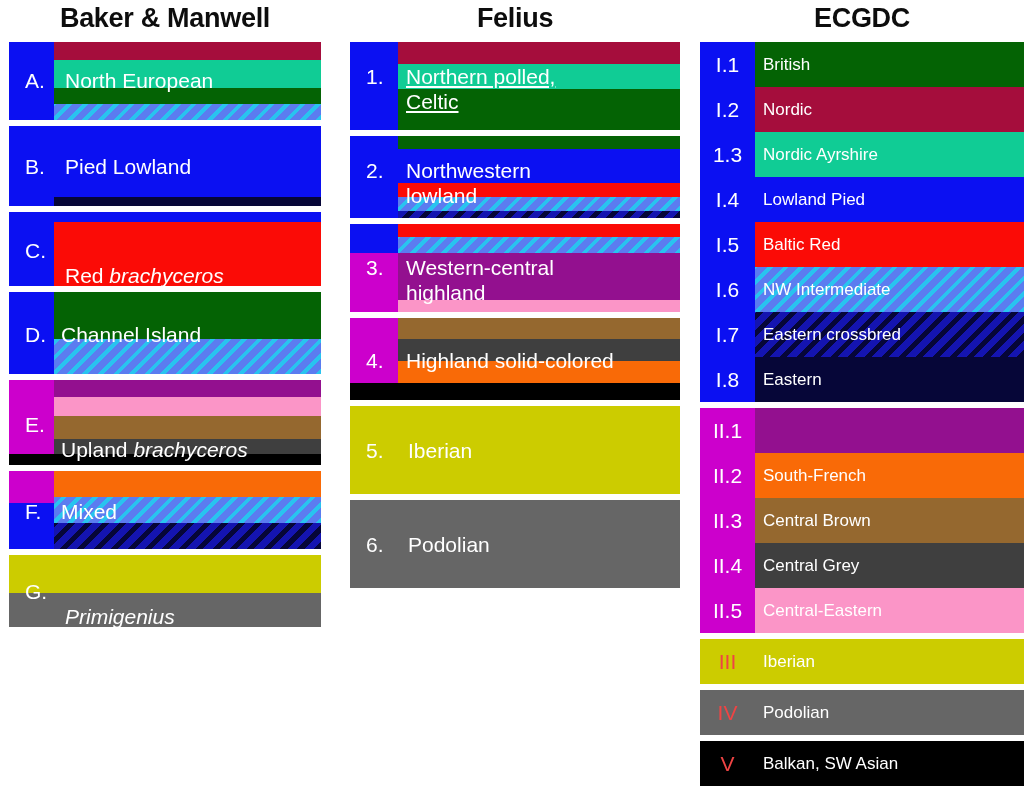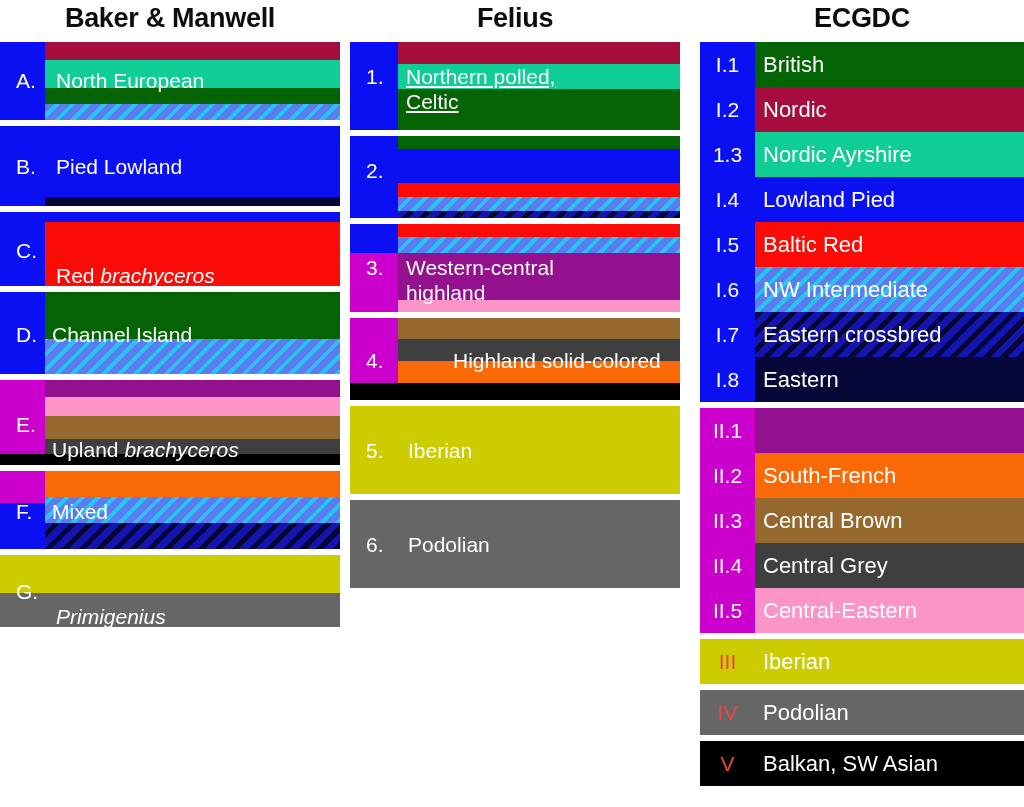--- a/index.html
+++ b/index.html
@@ -7,21 +7,21 @@
     width:1024px;height:807px;
     background:#ffffff;
     font-family:"Liberation Sans", sans-serif;
     overflow:hidden;
     position:relative;
   }
   .board{position:relative;width:1024px;height:807px;}
 
   
   .column{position:absolute;top:0;}
-  #col-baker{left:0;width:340px;}
+  #col-baker{left:9px;width:312px;}
   #col-felius{left:350px;width:330px;}
   #col-ecgdc{left:700px;width:324px;}
 
   .col-title{
     text-align:center;
     font-weight:bold;
     font-size:27px;
     color:#0d0d0d;
     letter-spacing:-0.3px;
     line-height:30px;
@@ -89,21 +89,21 @@
   .ec-gutter{position:absolute;left:0;top:0;bottom:0;width:55px;}
   .ec-band{position:absolute;left:55px;right:0;top:0;bottom:0;}
   .ec-label{
     position:absolute;left:0;width:55px;top:0;height:45px;
     display:flex;align-items:center;justify-content:center;
     color:#ffffff;font-size:21px;z-index:5;
   }
   .ec-name{
     position:absolute;left:63px;top:0;height:45px;
     display:flex;align-items:center;
-    color:#ffffff;font-size:22px;z-index:5;white-space:nowrap;
+    color:#ffffff;font-size:17px;z-index:5;white-space:nowrap;
   }
   .ec-nolabelgutter .ec-band{left:0;}
   .ec-nolabelgutter .ec-label{color:#ef4444;}
 </style>
 </head>
 <body>
 
 <div class="board">
 
   <div class="column" id="col-baker">
@@ -215,20 +215,22 @@
 
       <div class="group" style="height:82px;">
         <div class="group-inner">
           <div class="band" style="top:0px;height:13px;left:48px;background:#046304;"></div>
           <div class="band" style="top:13px;height:34px;left:48px;background:#0b10f2;"></div>
           <div class="band" style="top:47px;height:14px;left:48px;background:#fb0b06;"></div>
           <div class="band hatch-light" style="top:61px;height:14px;left:48px;"></div>
           <div class="band hatch-dark" style="top:75px;height:7px;left:48px;"></div>
           <div class="gutter" style="width:48px;background:#0b10f2;"></div>
           <div class="row-label" style="left:16px;top:24px;">2.</div>
+          <div class="row-text" style="left:56px;top:22px;">Northwestern
+lowland</div>
         </div>
       </div>
 
       <div class="group" style="height:88px;">
         <div class="group-inner">
           <div class="band" style="top:0px;height:13px;left:48px;background:#fb0b06;"></div>
           <div class="band hatch-light" style="top:13px;height:16px;left:48px;"></div>
           <div class="band" style="top:29px;height:47px;left:48px;background:#93108f;"></div>
           <div class="band" style="top:76px;height:12px;left:48px;background:#fb95c7;"></div>
           <div class="gutter-seg" style="position:absolute;top:0;height:29px;width:48px;background:#0b10f2;"></div>
@@ -240,21 +242,21 @@
       </div>
 
       <div class="group" style="height:82px;">
         <div class="group-inner">
           <div class="band" style="top:0px;height:21px;left:48px;background:#95682f;"></div>
           <div class="band" style="top:21px;height:22px;left:48px;background:#3f3f3f;"></div>
           <div class="band" style="top:43px;height:22px;left:48px;background:#f96a07;"></div>
           <div class="band" style="top:65px;height:17px;left:0;background:#000000;"></div>
           <div class="gutter" style="width:48px;height:65px;bottom:auto;background:#cc00cc;"></div>
           <div class="row-label" style="left:16px;top:32px;">4.</div>
-          <div class="row-text" style="left:56px;top:30px;margin-left:47px;">Highland solid-colored</div>
+          <div class="row-text" style="left:56px;top:30px;">Highland solid-colored</div>
         </div>
       </div>
 
       <div class="group" style="height:88px;">
         <div class="group-inner">
           <div class="band" style="top:0;bottom:0;left:0;background:#cccc00;"></div>
           <div class="row-label" style="left:16px;top:34px;">5.</div>
           <div class="row-text" style="left:58px;top:32px;">Iberian</div>
         </div>
       </div>

